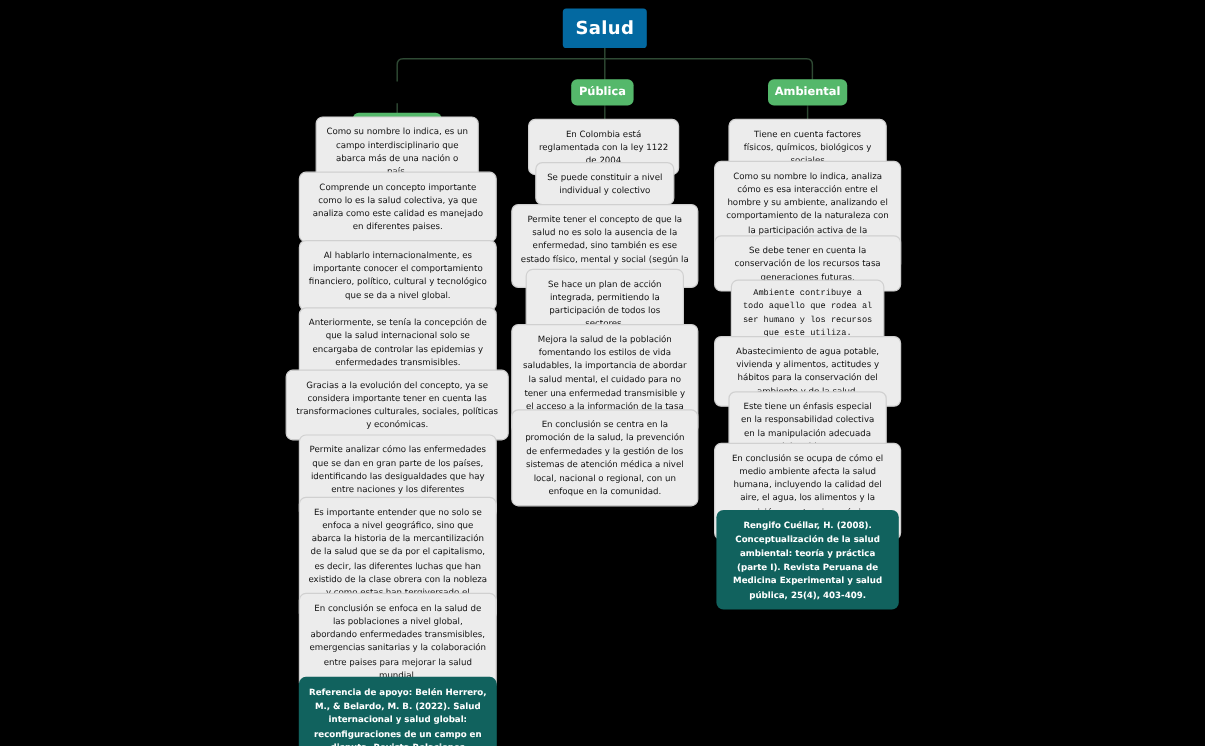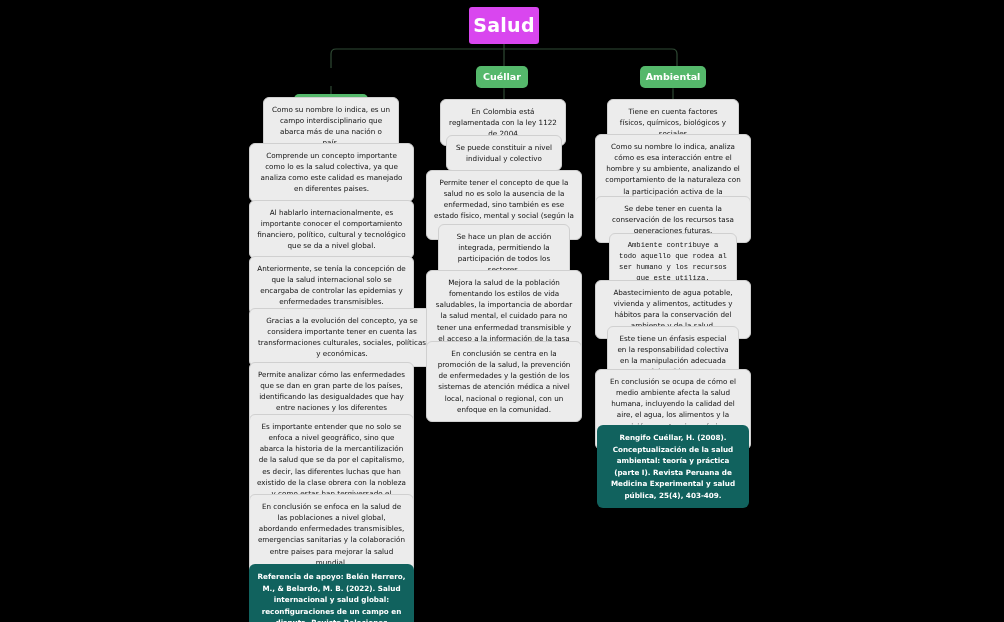--- a/index.html
+++ b/index.html
@@ -11,23 +11,23 @@
   }
   #canvas { position: relative; width: 1004px; height: 622px; background: #000; }
 
   
   #wires { position: absolute; inset: 0; width: 1004px; height: 622px; z-index: 1; }
 
   
   .node { position: absolute; z-index: 2; }
 
   .root {
-    background: #d946ef;
+    background: #0369a1;
     color: #ffffff;
-    font-size: 19px;
+    font-size: 15px;
     font-weight: bold;
     letter-spacing: .3px;
     text-align: center;
     padding: 7px 0 8px;
     border-radius: 3px;
     left: 469px; top: 7px; width: 70px;
   }
 
   .branch {
     background: #55b86b;
@@ -81,28 +81,28 @@
     <path d="M673,86 L673,422" stroke="#2f4a34" stroke-width="1.2" fill="none"></path>
 
     <path d="M251,554 L331,568 L412,554" stroke="#0e4f4c" stroke-width="1.6" fill="none"></path>
     <path d="M428,399 L504,412 L580,399" stroke="#0e4f4c" stroke-width="1.6" fill="none"></path>
     <path d="M597,415 L673,428 L750,415" stroke="#0e4f4c" stroke-width="1.6" fill="none"></path>
   </svg>
 
   <div class="node root">Salud</div>
 
   <div class="node branch" style="left:294px; top:66px; width:74px;margin-top:28px;">Internacional</div>
-  <div class="node branch" style="left:476px; top:66px; width:52px;">Cuéllar</div>
+  <div class="node branch" style="left:476px; top:66px; width:52px;">Pública</div>
   <div class="node branch" style="left:640px; top:66px; width:66px;">Ambiental</div>
 
   <div class="node card" style="left:263px; top:97px; width:136px;">Como su nombre lo indica, es un campo interdisciplinario que abarca más de una nación o país.</div>
   <div class="node card" style="left:249px; top:143px; width:165px;">Comprende un concepto importante como lo es la salud colectiva, ya que analiza como este calidad es manejado en diferentes paises.</div>
   <div class="node card" style="left:249px; top:200px; width:165px;">Al hablarlo internacionalmente, es importante conocer el comportamiento financiero, político, cultural y tecnológico que se da a nivel global.</div>
   <div class="node card" style="left:249px; top:256px; width:165px;">Anteriormente, se tenía la concepción de que la salud internacional solo se encargaba de controlar las epidemias y enfermedades transmisibles.</div>
-  <div class="node card" style="left:249px; top:308px; width:186px;">Gracias a la evolución del concepto, ya se considera importante tener en cuenta las transformaciones culturales, sociales, políticas y económicas.</div>
+  <div class="node card" style="left:238px; top:308px; width:186px;">Gracias a la evolución del concepto, ya se considera importante tener en cuenta las transformaciones culturales, sociales, políticas y económicas.</div>
   <div class="node card" style="left:249px; top:362px; width:165px;">Permite analizar cómo las enfermedades que se dan en gran parte de los países, identificando las desigualdades que hay entre naciones y los diferentes conflictos.</div>
   <div class="node card" style="left:249px; top:414px; width:165px;">Es importante entender que no solo se enfoca a nivel geográfico, sino que abarca la historia de la mercantilización de la salud que se da por el capitalismo, es decir, las diferentes luchas que han existido de la clase obrera con la nobleza y como estas han tergiversado el concepto de salud.</div>
   <div class="node card" style="left:249px; top:494px; width:165px;">En conclusión se enfoca en la salud de las poblaciones a nivel global, abordando enfermedades transmisibles, emergencias sanitarias y la colaboración entre paises para mejorar la salud mundial.</div>
   <div class="node ref" style="left:249px; top:564px; width:165px;">Referencia de apoyo: Belén Herrero, M., &amp; Belardo, M. B. (2022). Salud internacional y salud global: reconfiguraciones de un campo en disputa. Revista Relaciones Internacionales, 95(2), 54-82.</div>
 
   <div class="node card" style="left:440px; top:99px; width:126px;">En Colombia está reglamentada con la ley 1122 de 2004</div>
   <div class="node card" style="left:446px; top:135px; width:116px;">Se puede constituir a nivel individual y colectivo</div>
   <div class="node card" style="left:426px; top:170px; width:156px;">Permite tener el concepto de que la salud no es solo la ausencia de la enfermedad, sino también es ese estado físico, mental y social (según la OMS).</div>
   <div class="node card" style="left:438px; top:224px; width:132px;">Se hace un plan de acción integrada, permitiendo la participación de todos los sectores.</div>
   <div class="node card" style="left:426px; top:270px; width:156px;">Mejora la salud de la población fomentando los estilos de vida saludables, la importancia de abordar la salud mental, el cuidado para no tener una enfermedad transmisible y el acceso a la información de la tasa de frecuencia.</div>

